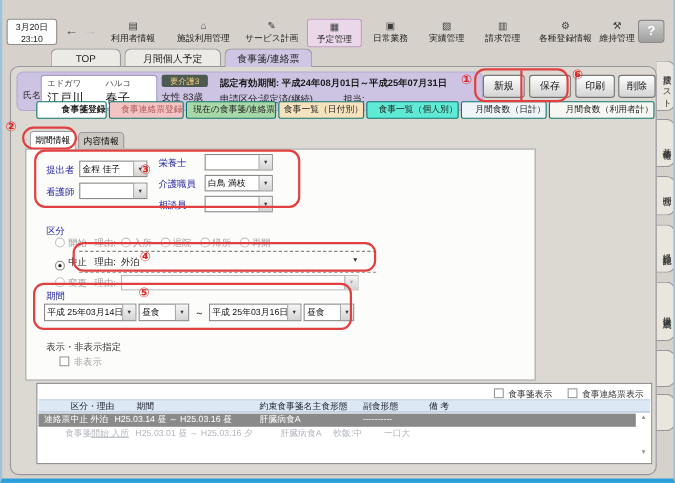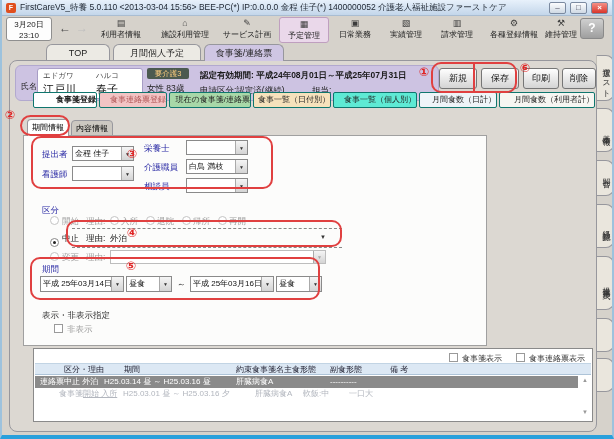--- a/index.html
+++ b/index.html
@@ -95,27 +95,20 @@
 
   
   .anno { color:#e02424; font-size:12px; font-weight:bold; line-height:12px; z-index:9; }
   .annrect { border:2px solid #e04040; border-radius:10px; z-index:8; pointer-events:none; background:transparent; }
 </style>
 </head>
 <body>
 
 <div id="win">
 
-  <div id="titlebar">
-    <span id="app-icon">F</span>
-    <span id="title-text">FirstCareV5_特養 5.0.110 &lt;2013-03-04 15:56&gt; BEE-PC(*) IP:0.0.0.0 金程 佳子(*) 1400000052 介護老人福祉施設ファーストケア</span>
-    <span class="winbtn">–</span>
-    <span class="winbtn">□</span>
-    <span class="winbtn close">×</span>
-  </div>
 
   <div class="abs" id="datebox">
     <span style="display:block;">3月20日</span>
     <span style="display:block;">23:10</span>
   </div>
   <span class="abs navarrow" style="left:57px;color:#4a4a4a;">←</span>
   <span class="abs navarrow" style="left:74px;color:#bdbdbd;">→</span>
 
   <div class="abs tbitem" style="left:90px;width:58px;">
     <span class="glyph">▤</span>

